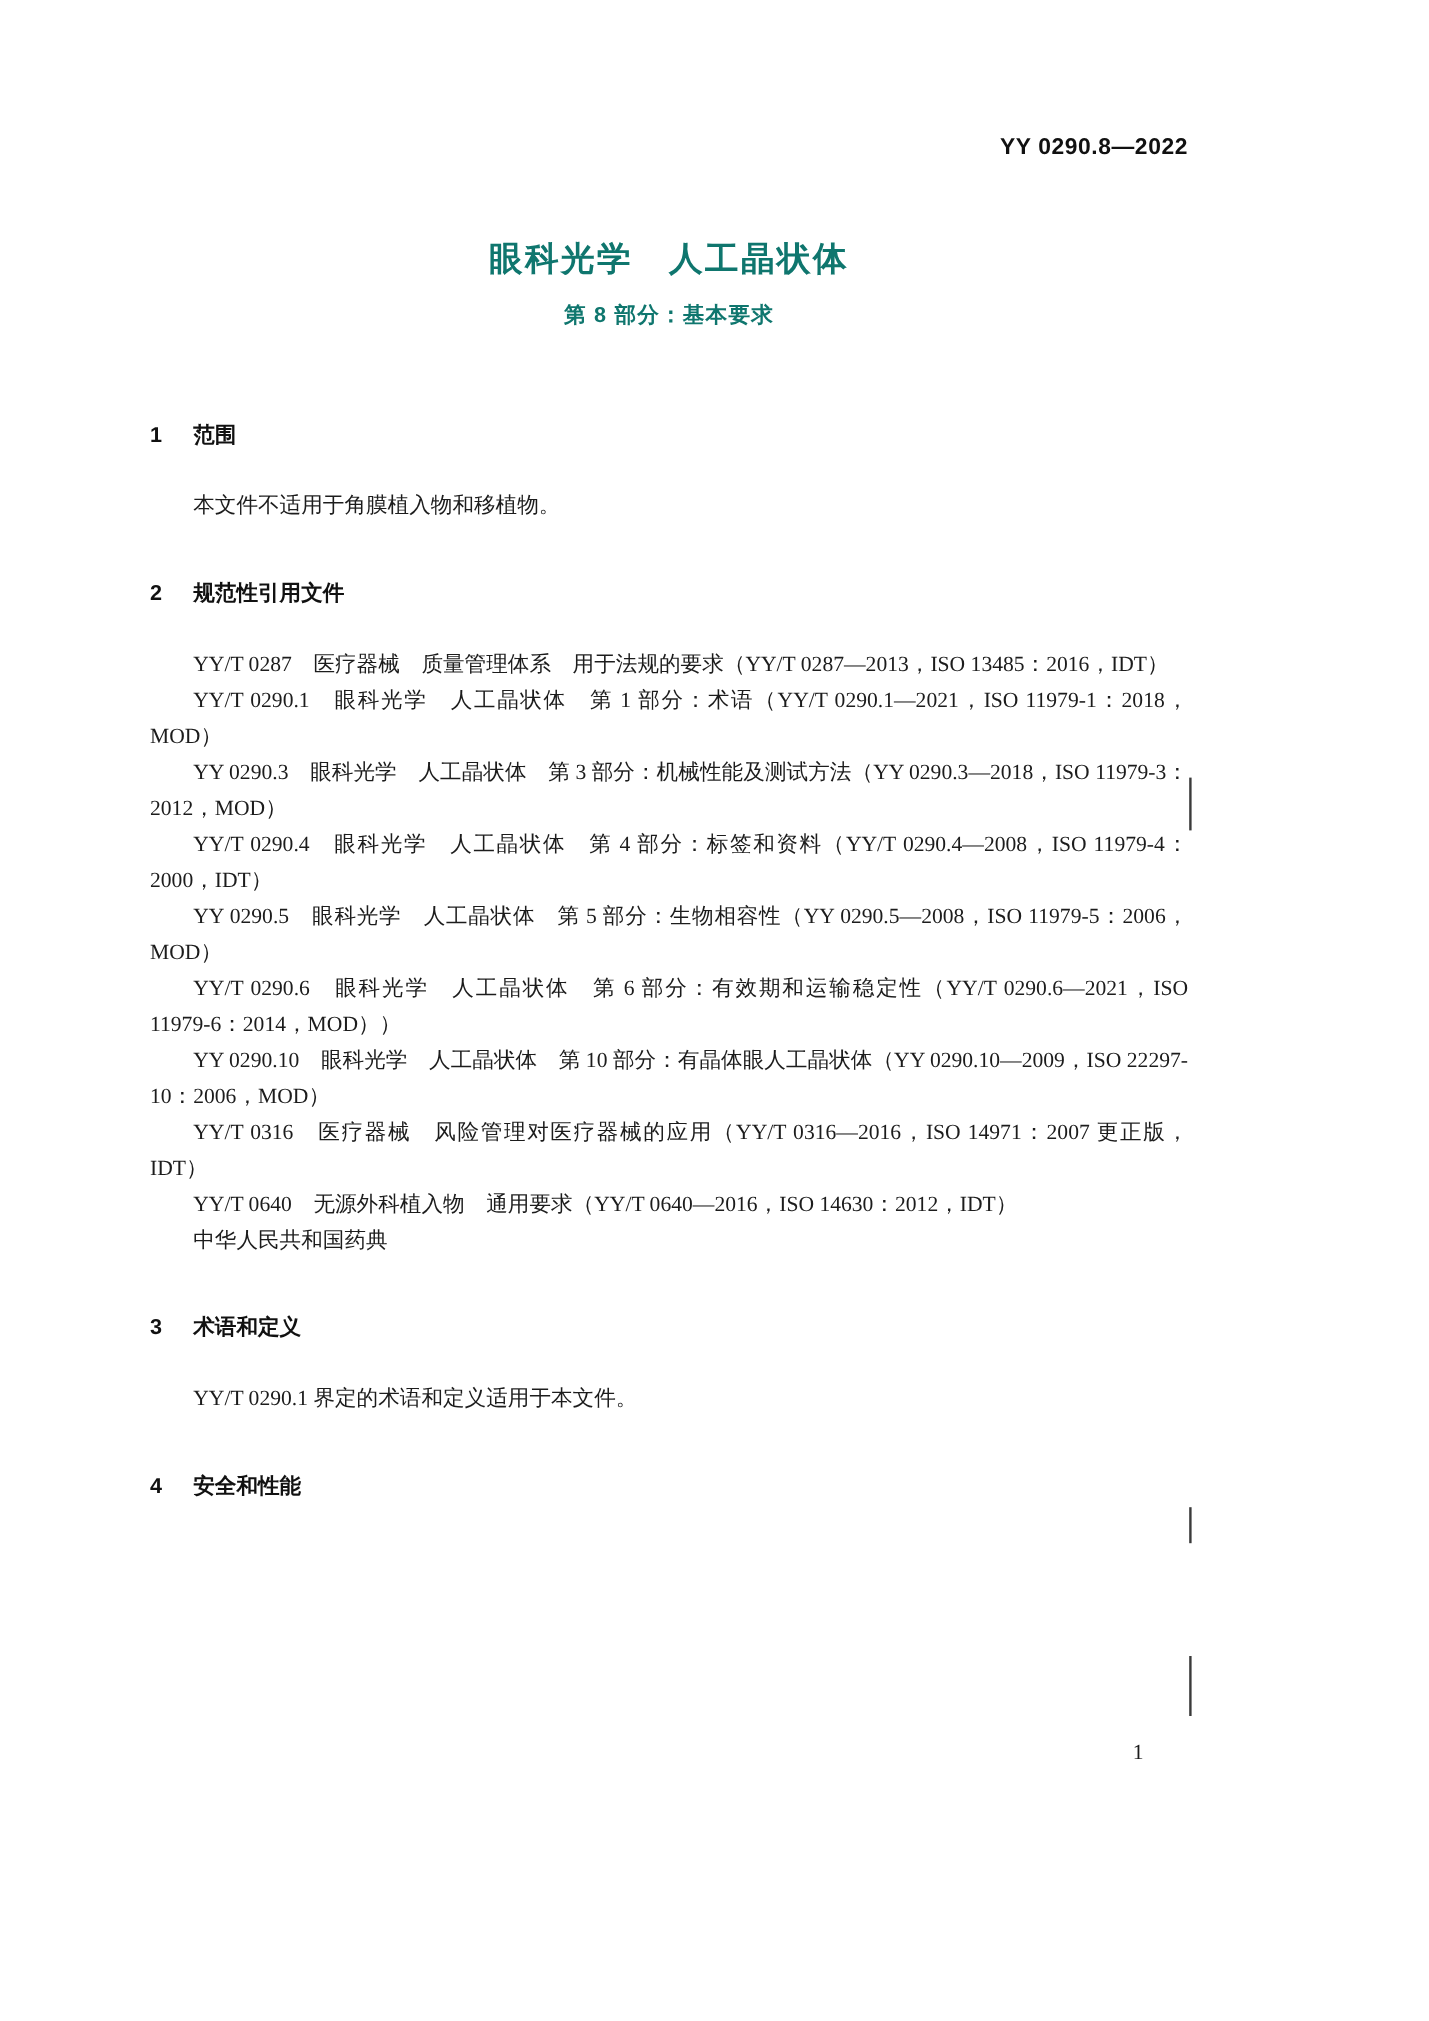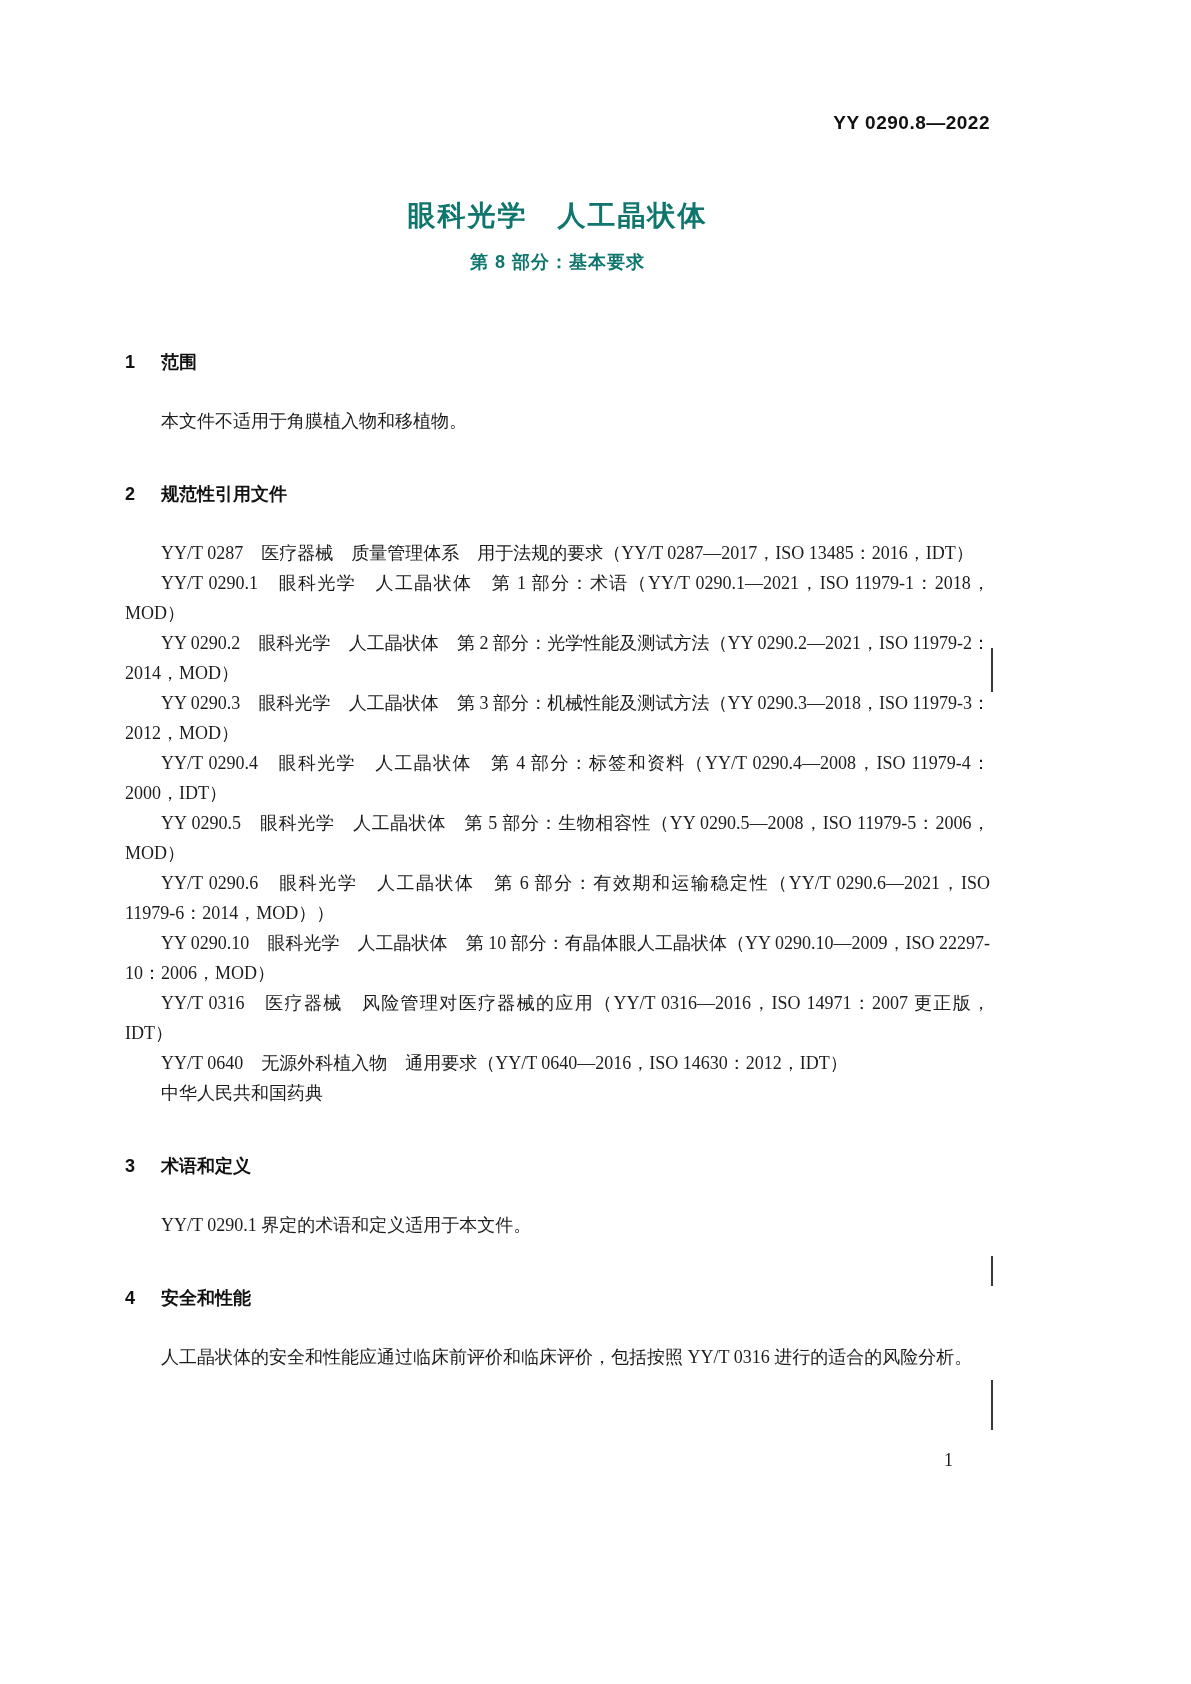--- a/index.html
+++ b/index.html
@@ -110,23 +110,22 @@
       </div>
       <p class="para">本文件不适用于角膜植入物和移植物。</p>
     </div>
 
     <div class="section">
       <div class="sec-heading">
         <span class="num">2</span>
         <span class="label">规范性引用文件</span>
       </div>
       <div class="ref-list">
-        <p class="para">YY/T 0287　医疗器械　质量管理体系　用于法规的要求（YY/T 0287—2017，ISO 13485：2016，IDT）</p>
+        <p class="para">YY/T 0287　医疗器械　质量管理体系　用于法规的要求（YY/T 0287—2013，ISO 13485：2016，IDT）</p>
         <p class="para">YY/T 0290.1　眼科光学　人工晶状体　第 1 部分：术语（YY/T 0290.1—2021，ISO 11979-1：2018，MOD）</p>
-        <p class="para">YY 0290.2　眼科光学　人工晶状体　第 2 部分：光学性能及测试方法（YY 0290.2—2021，ISO 11979-2：2014，MOD）</p>
         <p class="para">YY 0290.3　眼科光学　人工晶状体　第 3 部分：机械性能及测试方法（YY 0290.3—2018，ISO 11979-3：2012，MOD）</p>
         <p class="para">YY/T 0290.4　眼科光学　人工晶状体　第 4 部分：标签和资料（YY/T 0290.4—2008，ISO 11979-4：2000，IDT）</p>
         <p class="para">YY 0290.5　眼科光学　人工晶状体　第 5 部分：生物相容性（YY 0290.5—2008，ISO 11979-5：2006，MOD）</p>
         <p class="para">YY/T 0290.6　眼科光学　人工晶状体　第 6 部分：有效期和运输稳定性（YY/T 0290.6—2021，ISO 11979-6：2014，MOD））</p>
         <p class="para">YY 0290.10　眼科光学　人工晶状体　第 10 部分：有晶体眼人工晶状体（YY 0290.10—2009，ISO 22297-10：2006，MOD）</p>
         <p class="para">YY/T 0316　医疗器械　风险管理对医疗器械的应用（YY/T 0316—2016，ISO 14971：2007 更正版，IDT）</p>
         <p class="para">YY/T 0640　无源外科植入物　通用要求（YY/T 0640—2016，ISO 14630：2012，IDT）</p>
         <p class="para">中华人民共和国药典</p>
       </div>
     </div>
@@ -137,21 +136,20 @@
         <span class="label">术语和定义</span>
       </div>
       <p class="para">YY/T 0290.1 界定的术语和定义适用于本文件。</p>
     </div>
 
     <div class="section">
       <div class="sec-heading">
         <span class="num">4</span>
         <span class="label">安全和性能</span>
       </div>
-      <p class="para">人工晶状体的安全和性能应通过临床前评价和临床评价，包括按照 YY/T 0316 进行的适合的风险分析。</p>
     </div>
 
   </div>
 
   <div class="revision-bar bar-1"></div>
   <div class="revision-bar bar-2"></div>
   <div class="revision-bar bar-3"></div>
 
   <div class="page-number">1</div>
 </div>

